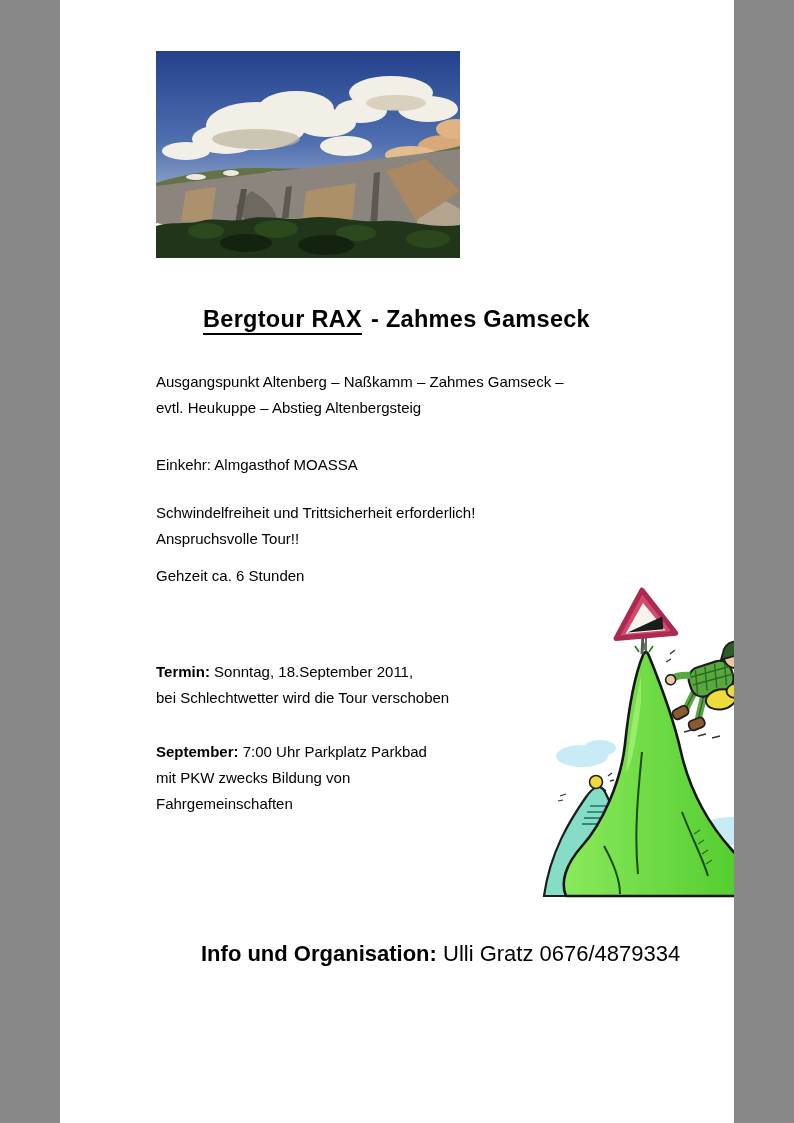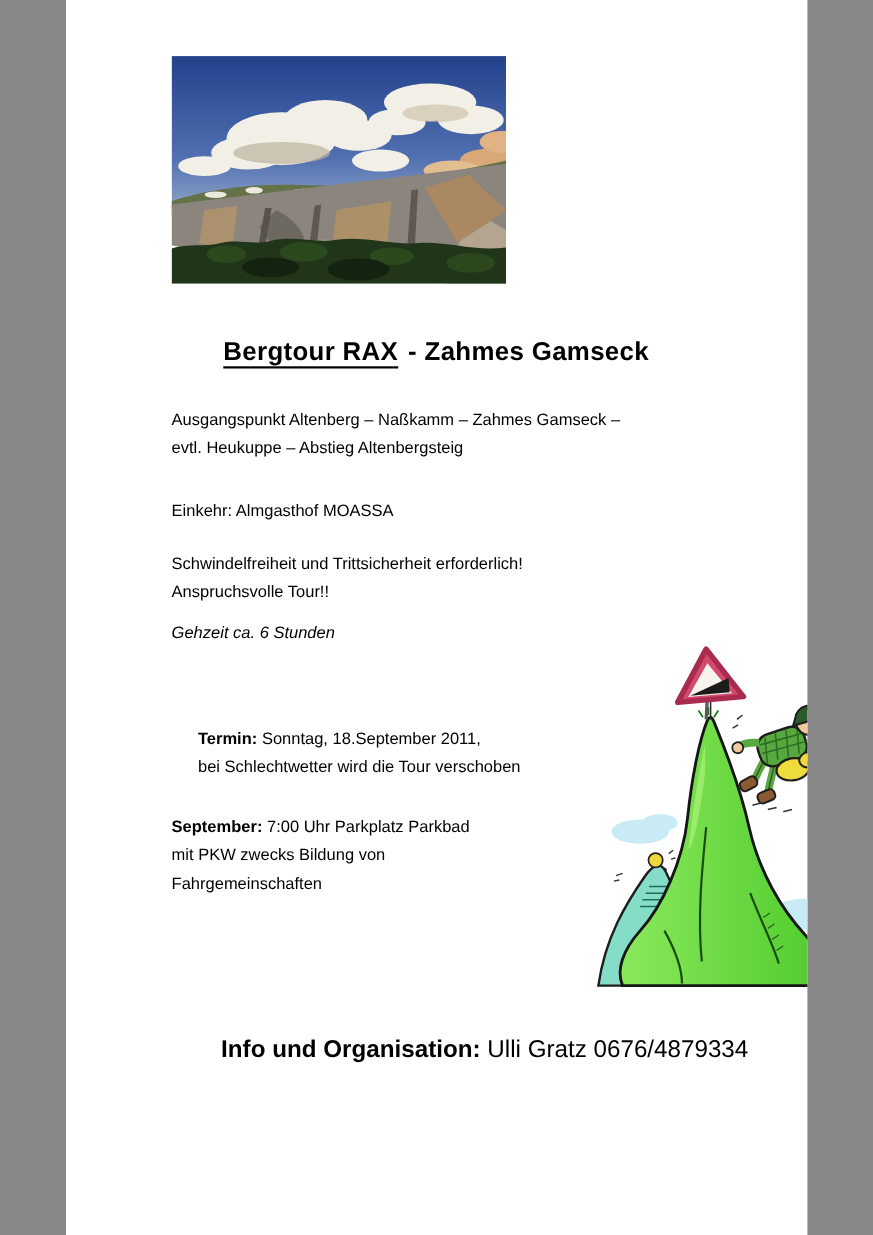--- a/index.html
+++ b/index.html
@@ -19,22 +19,22 @@
     left:143px;top:304px;
     font-size:23.5px;font-weight:bold;line-height:30px;
     letter-spacing:0.3px;white-space:nowrap;
   }
   .doc-title .underl{border-bottom:2.5px solid #000;padding-bottom:1px;}
   .doc-title .suffix{margin-left:9px;}
   .bodytext{font-size:15px;line-height:26px;white-space:nowrap;}
   .route{left:96px;top:369px;}
   .einkehr{left:96px;top:452px;text-align:center;}
   .tour-warning{left:96px;top:500px;}
-  .gehzeit{left:96px;top:563px;font-style:italic;}
-  .termin{left:96px;top:659px;margin-left:24px;}
+  .gehzeit{left:96px;top:563px;}
+  .termin{left:96px;top:659px;}
   .treffpunkt{left:96px;top:739px;}
   .bold{font-weight:bold;}
   .cartoon{left:482px;top:584px;width:222px;height:314px;}
   .cartoon svg{display:block;}
   .footer{left:141px;top:941px;font-size:22px;line-height:26px;white-space:nowrap;}
 </style>
 </head>
 <body>
 
 <div class="page">

